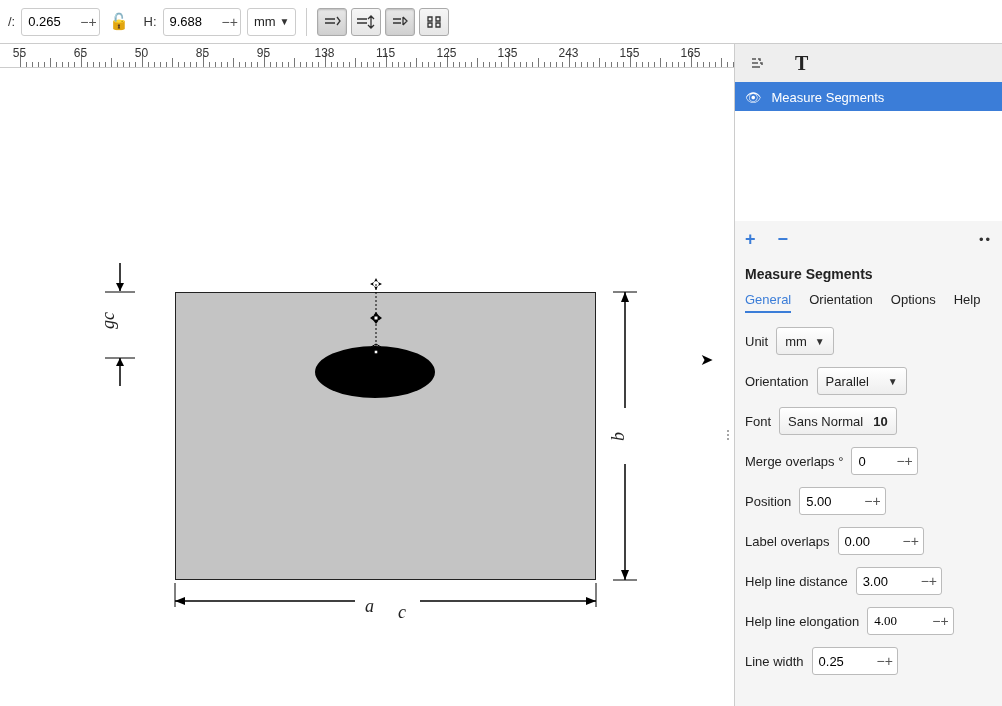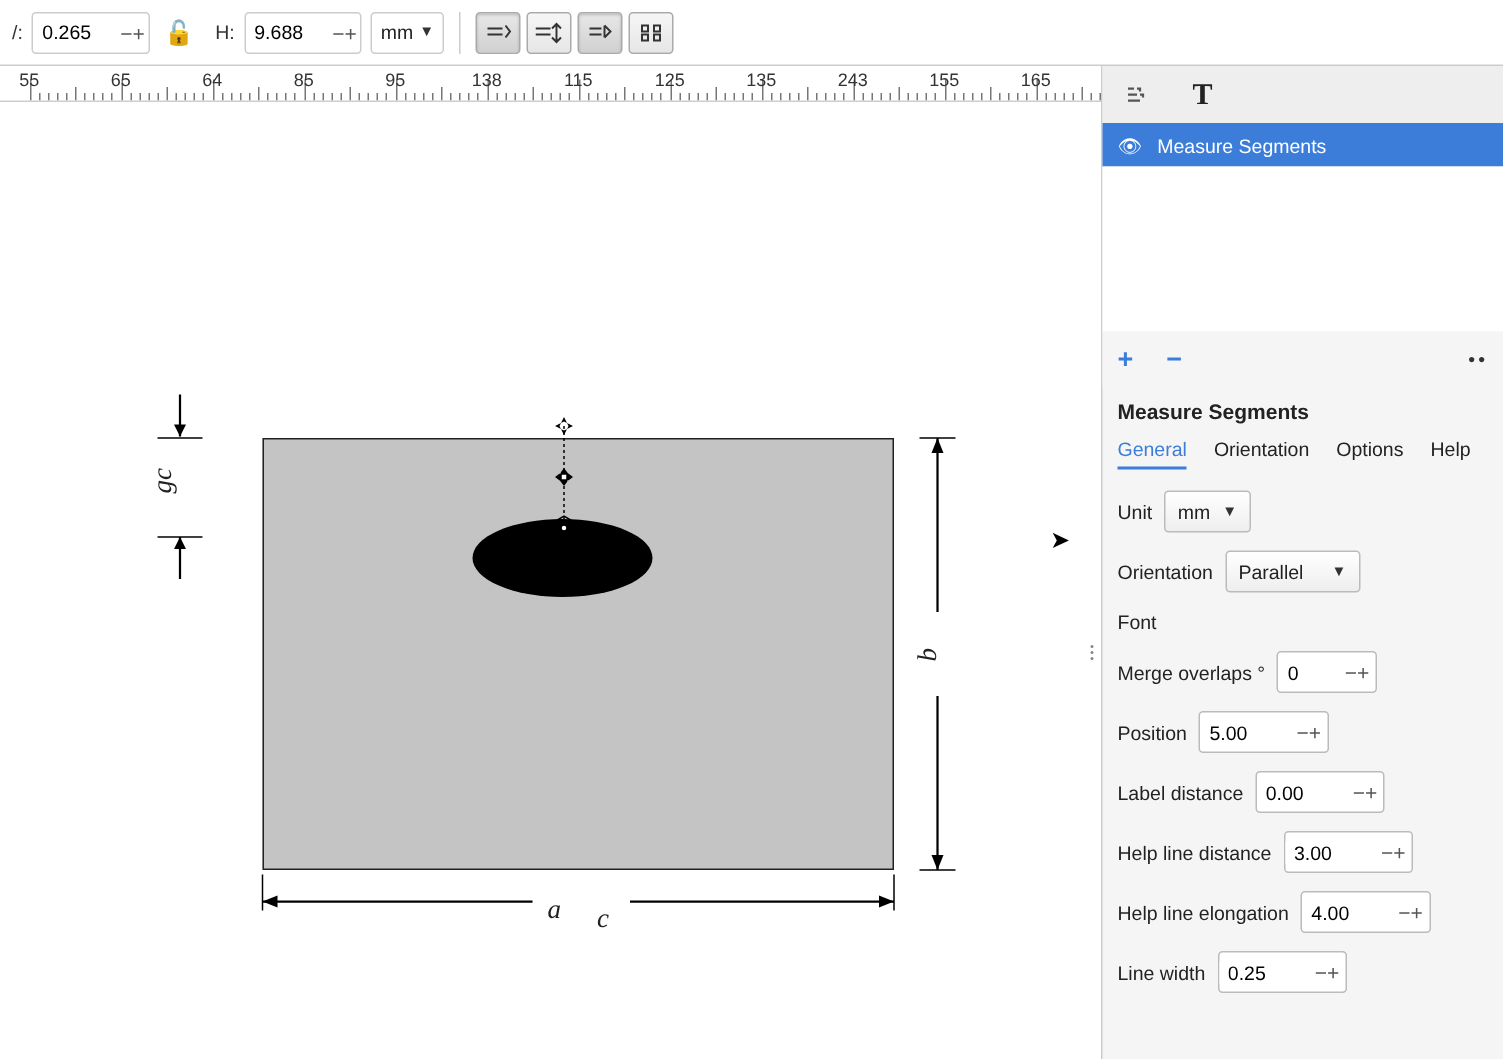--- a/index.html
+++ b/index.html
@@ -157,21 +157,21 @@
       <div class="tick-line" style="height:5px;left:0"></div>
     </div>
     <div class="tick" style="left: 129.3px;">
       <div class="tick-line" style="height:5px;left:0"></div>
     </div>
     <div class="tick" style="left: 135.4px;">
       <div class="tick-line" style="height:5px;left:0"></div>
     </div>
     <div class="tick" style="left: 141.5px;">
       <div class="tick-line" style="height:14px;left:0"></div>
-      <div class="tick-label">64</div>
+      <div class="tick-label">50</div>
     </div>
     <div class="tick" style="left: 147.6px;">
       <div class="tick-line" style="height:5px;left:0"></div>
     </div>
     <div class="tick" style="left: 153.7px;">
       <div class="tick-line" style="height:5px;left:0"></div>
     </div>
     <div class="tick" style="left: 159.8px;">
       <div class="tick-line" style="height:5px;left:0"></div>
     </div>
@@ -606,53 +606,57 @@
     </div>
     <div class="form-row">
       <label>Orientation</label>
       <div class="select-box" style="min-width:90px;justify-content:space-between">
         <span>Parallel</span>
         <span class="tri">▼</span>
       </div>
     </div>
     <div class="form-row">
       <label>Font</label>
+      <div class="font-pill">
+        <span>Sans Normal</span>
+        <span class="font-size-badge">10</span>
+      </div>
     </div>
     <div class="form-row">
       <label>Merge overlaps °</label>
       <div class="spin-field">
         <input style="width: 40px;" value="0">
         <span class="spin">−+</span>
       </div>
     </div>
     <div class="form-row">
       <label>Position</label>
       <div class="spin-field">
         <input style="width: 60px;" value="5.00">
         <span class="spin">−+</span>
       </div>
     </div>
     <div class="form-row">
-      <label>Label distance</label>
+      <label>Label overlaps</label>
       <div class="spin-field">
         <input style="width: 60px;" value="0.00">
         <span class="spin">−+</span>
       </div>
     </div>
     <div class="form-row">
       <label>Help line distance</label>
       <div class="spin-field">
         <input style="width: 60px;" value="3.00">
         <span class="spin">−+</span>
       </div>
     </div>
     <div class="form-row">
       <label>Help line elongation</label>
       <div class="spin-field">
-        <input style="width: 60px;" value="4.00">
+        <input style="width: 60px; font-family: Liberation Serif, serif;" value="4.00">
         <span class="spin">−+</span>
       </div>
     </div>
     <div class="form-row">
       <label>Line width</label>
       <div class="spin-field">
         <input style="width: 60px;" value="0.25">
         <span class="spin">−+</span>
       </div>
     </div>

